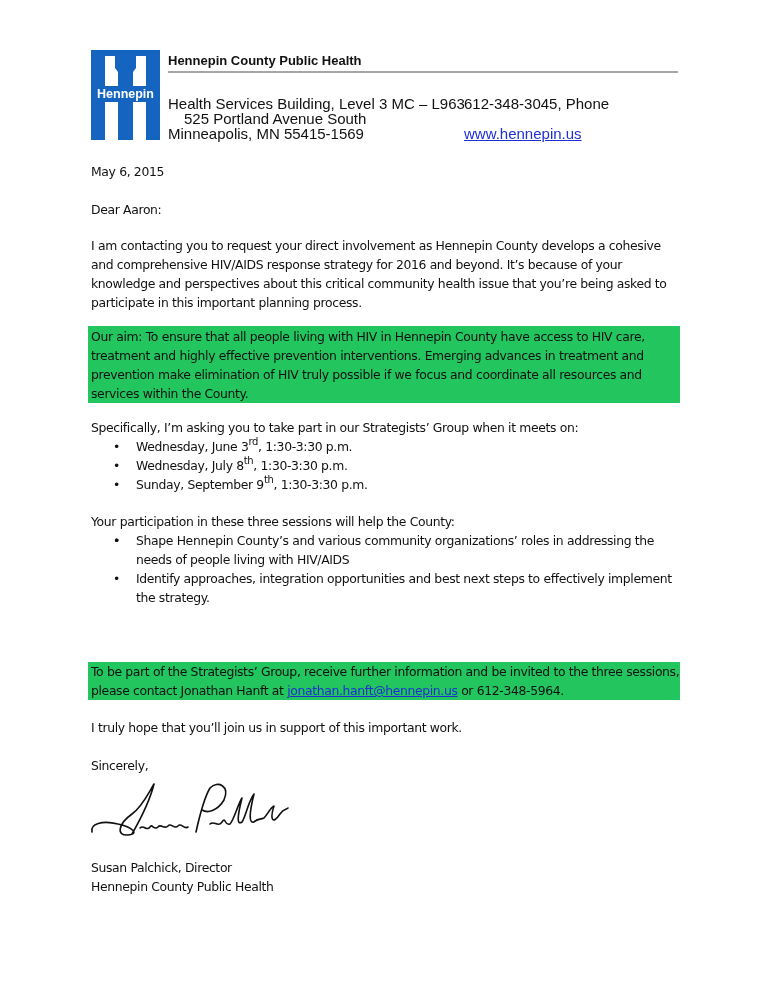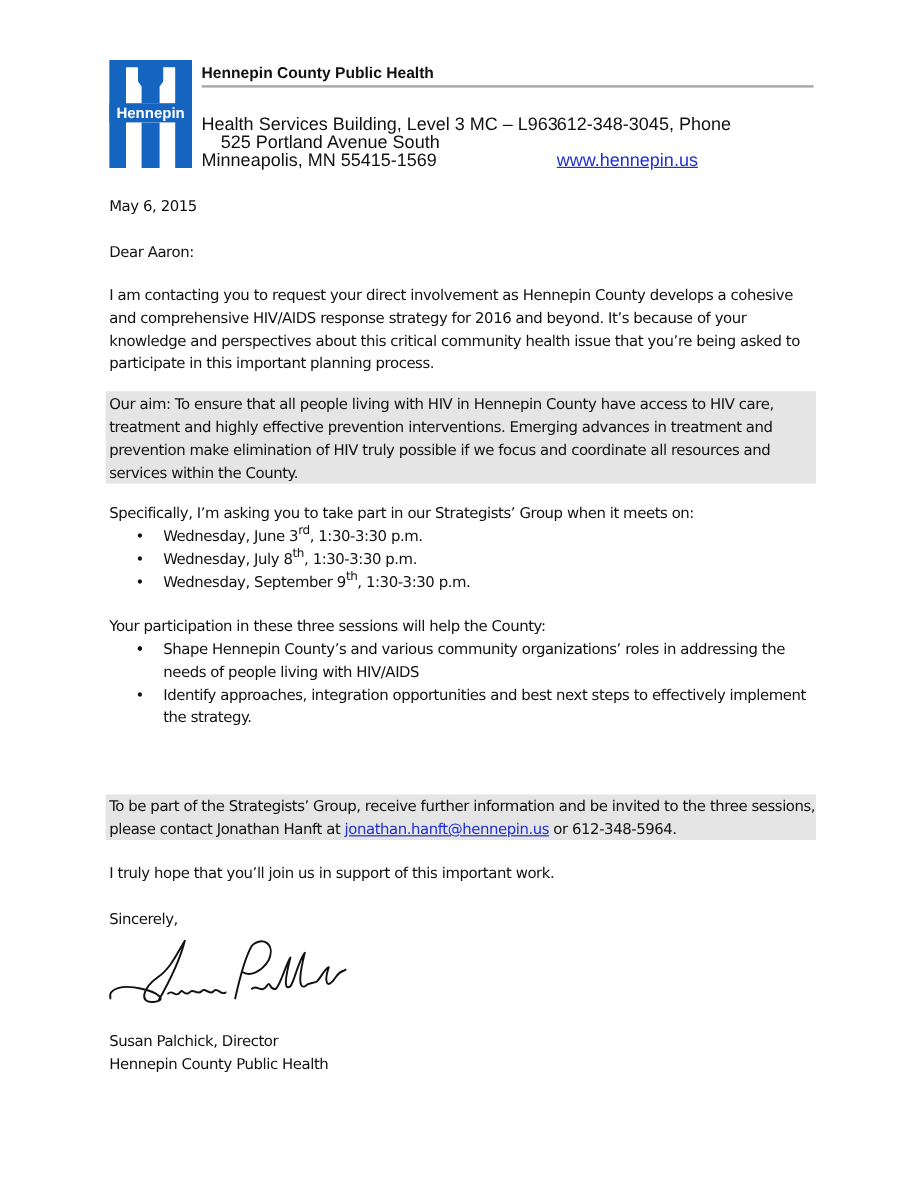--- a/index.html
+++ b/index.html
@@ -3,21 +3,21 @@
 <meta charset="utf-8">
 <style>
   html, body { margin: 0; padding: 0; background: #ffffff; }
   body { width: 768px; height: 994px; position: relative; overflow: hidden; font-family: "Liberation Sans", sans-serif; color: #111; }
   .logo { position: absolute; left: 91px; top: 50px; width: 69px; height: 90px; }
   .lh { position: absolute; left: 168px; font-family: "Liberation Sans", sans-serif; font-size: 15px; color: #111; line-height: 15px; white-space: nowrap; }
   .lh-title { top: 53px; font-weight: bold; font-size: 13px; }
   .lh-rule { position: absolute; left: 168px; top: 71px; width: 510px; height: 0; border-top: 2px solid #a6a6a6; }
   .lh-link { color: #1f2fd1; text-decoration: underline; }
   .body-text { position: absolute; left: 91px; width: 590px; font-family: "DejaVu Sans", sans-serif; font-size: 12.4px; line-height: 19px; letter-spacing: -0.35px; color: #111; }
-  .hl { background: #e5e5e5; left: 88px; width: 592px; padding-left: 3px; box-sizing: border-box; }
+  .hl { background: #22c55e; left: 88px; width: 592px; padding-left: 3px; box-sizing: border-box; }
   ul.blist { list-style: none; margin: 0; padding: 0; }
   ul.blist li { position: relative; padding-left: 45px; }
   ul.blist li .bullet { position: absolute; left: 22px; top: 0; }
   sup { font-size: 10px; line-height: 0; vertical-align: 6px; }
   .email-link { color: #1f2fd1; text-decoration: underline; }
   .signature { position: absolute; left: 88px; top: 780px; width: 205px; height: 60px; }
 </style>
 </head>
 <body>
 
@@ -40,21 +40,21 @@
 <div class="body-text" style="top:162px;">May 6, 2015</div>
 <div class="body-text" style="top:200px;">Dear Aaron:</div>
 <div class="body-text" style="top:236px;">I am contacting you to request your direct involvement as Hennepin County develops a cohesive and comprehensive HIV/AIDS response strategy for 2016 and beyond. It’s because of your knowledge and perspectives about this critical community health issue that you’re being asked to participate in this important planning process.</div>
 
 <div class="body-text hl" style="top:326px; padding-top:1px; padding-bottom:0px;">Our aim: To ensure that all people living with HIV in Hennepin County have access to HIV care, treatment and highly effective prevention interventions. Emerging advances in treatment and prevention make elimination of HIV truly possible if we focus and coordinate all resources and services within the County.</div>
 
 <div class="body-text" style="top:418px;">Specifically, I’m asking you to take part in our Strategists’ Group when it meets on:</div>
 <ul class="blist body-text" style="top:437px;">
   <li><span class="bullet">•</span><span>Wednesday, June 3</span><sup>rd</sup><span>, 1:30-3:30 p.m.</span></li>
   <li><span class="bullet">•</span><span>Wednesday, July 8</span><sup>th</sup><span>, 1:30-3:30 p.m.</span></li>
-  <li><span class="bullet">•</span><span>Wednesday, September 9</span><sup>th</sup><span>, 1:30-3:30 p.m.</span></li>
+  <li><span class="bullet">•</span><span>Sunday, September 9</span><sup>th</sup><span>, 1:30-3:30 p.m.</span></li>
 </ul>
 
 <div class="body-text" style="top:512px;">Your participation in these three sessions will help the County:</div>
 <ul class="blist body-text" style="top:531px; width:600px;">
   <li><span class="bullet">•</span></li>
   <li><span class="bullet">•</span><span>Shape Hennepin County’s and various community organizations’ roles in addressing the needs of people living with HIV/AIDS</span></li>
   <li><span class="bullet">•</span><span>Identify approaches, integration opportunities and best next steps to effectively implement the strategy.</span></li>
 </ul>
 
 <div class="body-text hl" style="top:662px;"><span>To be part of the Strategists’ Group, receive further information and be invited to the three sessions, please contact Jonathan Hanft at </span><a class="email-link">jonathan.hanft@hennepin.us</a><span> or 612-348-5964.</span></div>

